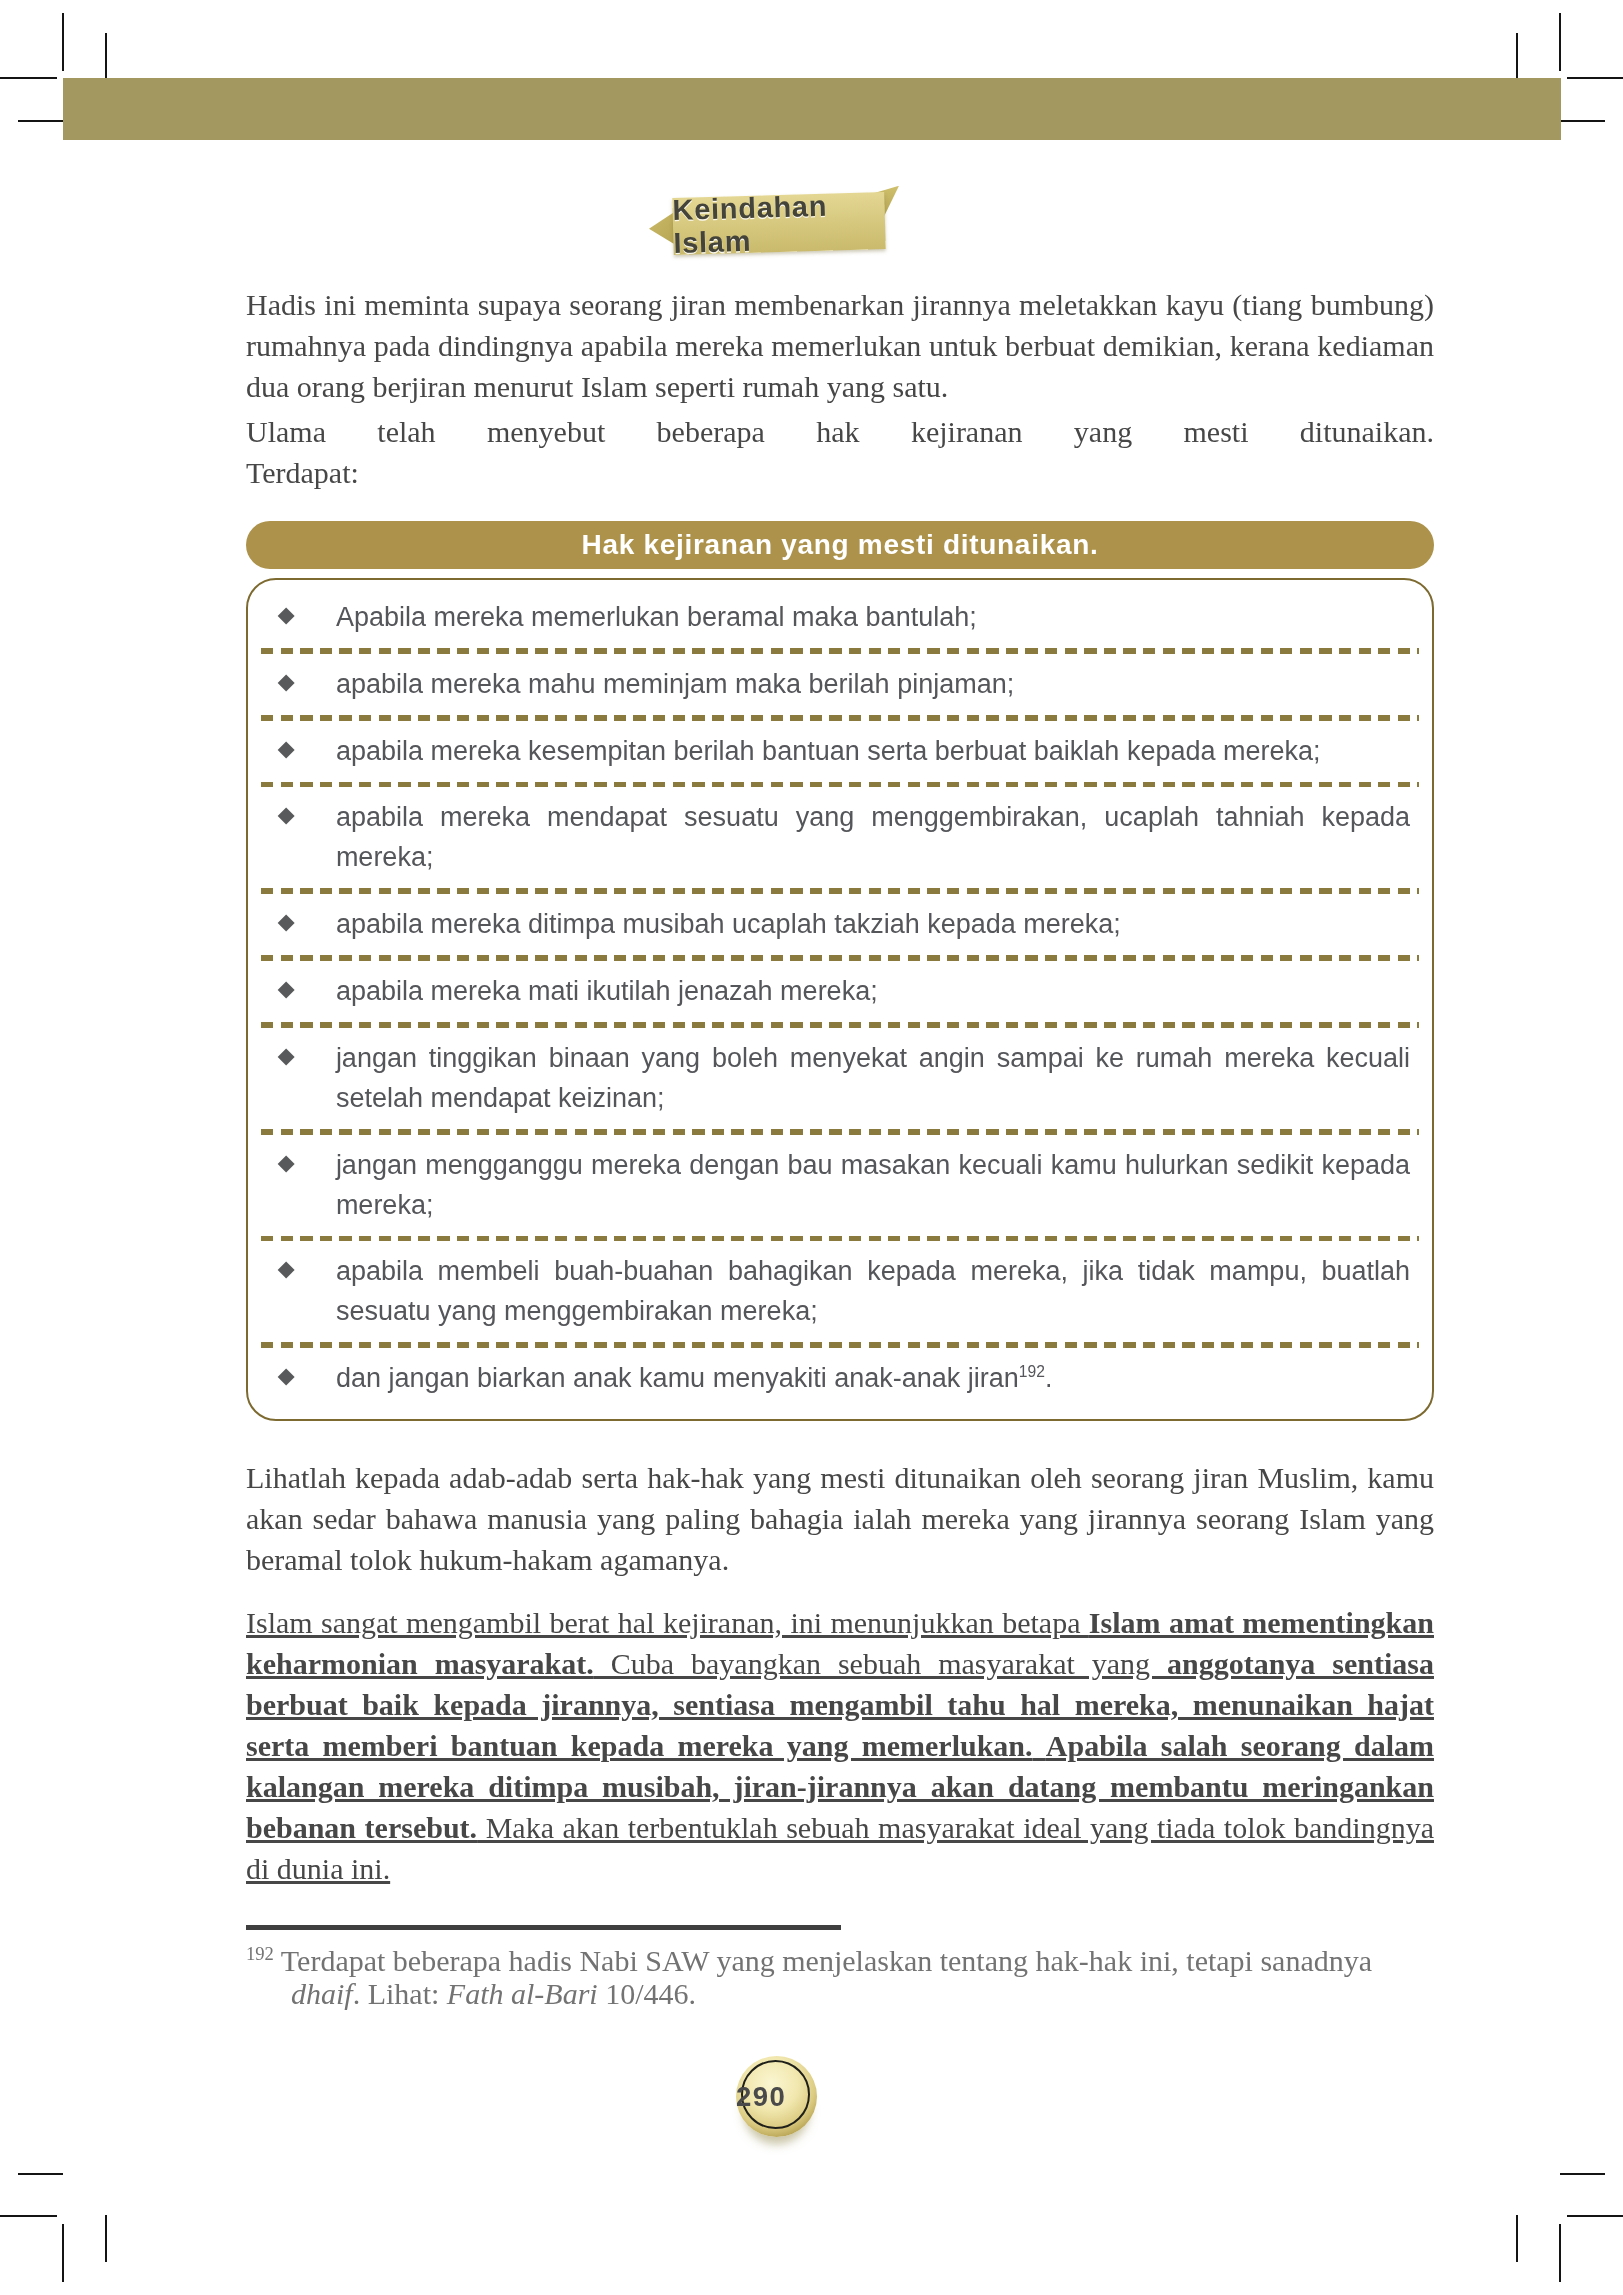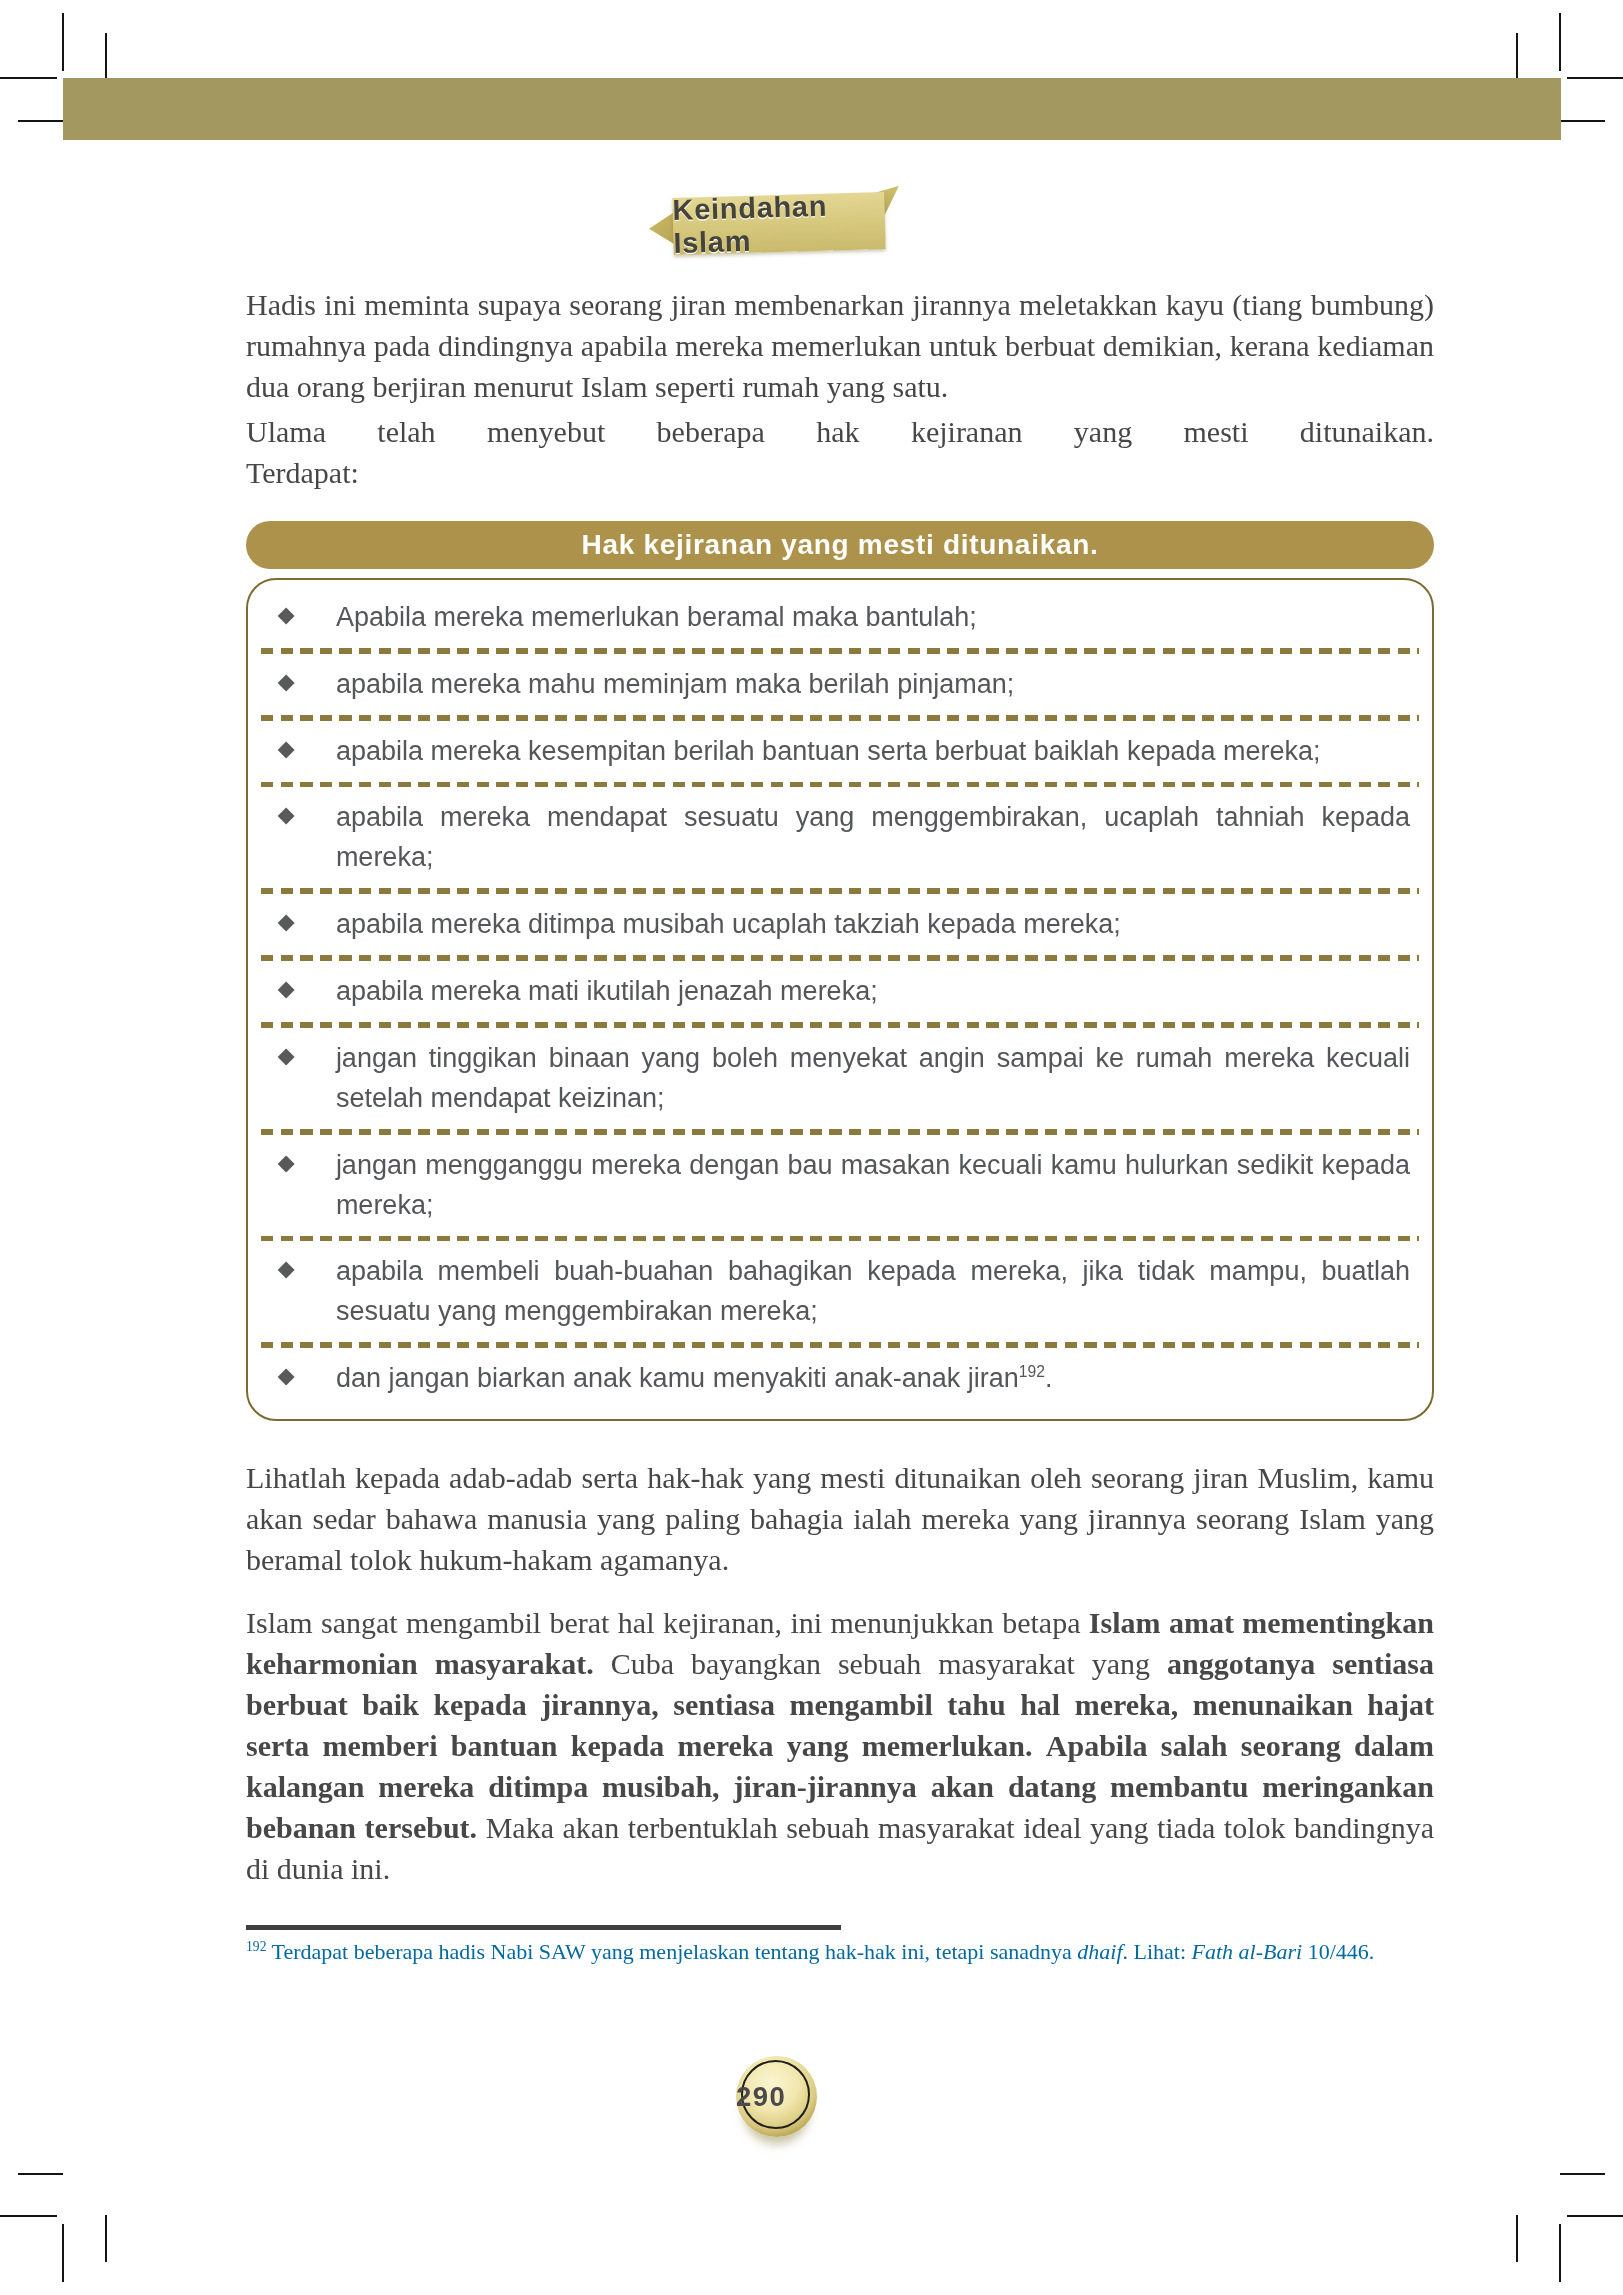--- a/index.html
+++ b/index.html
@@ -46,21 +46,21 @@
   .content{position:absolute;left:246px;top:0;width:1188px;}
   .body-para{
     margin:0;color:#474747;font-size:30px;line-height:41px;
     text-align:justify;
   }
   .p1{margin-top:284px;}
   .p2{margin-top:4px;}
   .p2 .jline{display:block;text-align:justify;text-align-last:justify;}
   .p2 .nline{display:block;}
   .p3{margin-top:36px;}
-  .p4{margin-top:22px;}
+  .p4{margin-top:22px;text-decoration:underline;}
   .b{font-weight:bold;}
   .i{font-style:italic;}
   
   .pill{
     margin-top:27.5px;height:48px;border-radius:24.6px;background:#ac924a;
     display:flex;align-items:center;justify-content:center;
     font-family:"Liberation Sans",sans-serif;font-weight:bold;
     font-size:28px;color:#ffffff;letter-spacing:0.7px;
   }
   
@@ -79,21 +79,21 @@
     text-align:justify;
   }
   .item-text sup{font-size:58%;line-height:0;}
   .dashed-sep{
     height:5.8px;margin:0 -5.8px;
     background:repeating-linear-gradient(90deg,#8a7a3d 0 12.3px,transparent 12.3px 19.6px);
   }
   
   .footnote-rule{margin-top:36px;width:595px;height:4.3px;background:#3f3f3f;}
   .footnote{
-    margin-top:5px;color:#0369a1;font-size:22px;line-height:33px;
+    margin-top:14px;color:#737373;font-size:30px;line-height:33px;
     padding-left:45px;text-indent:-45px;
   }
   .footnote sup{font-size:62%;line-height:0;}
   
   .page-badge{
     position:absolute;left:736px;top:2056px;width:81px;height:81px;
     border-radius:50%;
     background:radial-gradient(circle at 44% 34%,#fbf6d2 0%,#f1e7ae 38%,#dccc83 62%,#a8923f 86%,#6f5e1f 100%);
     box-shadow:0 14.5px 10px -7.2px rgba(150,140,80,.5);
     display:flex;align-items:center;

